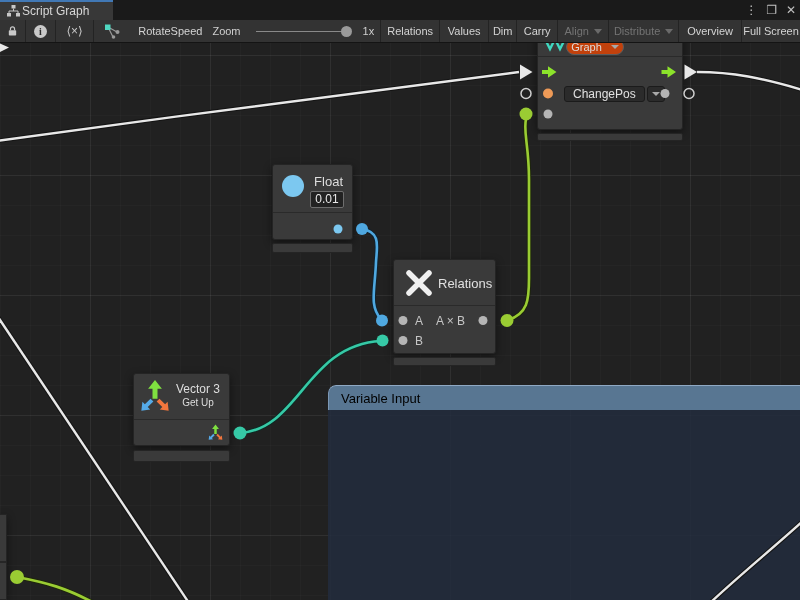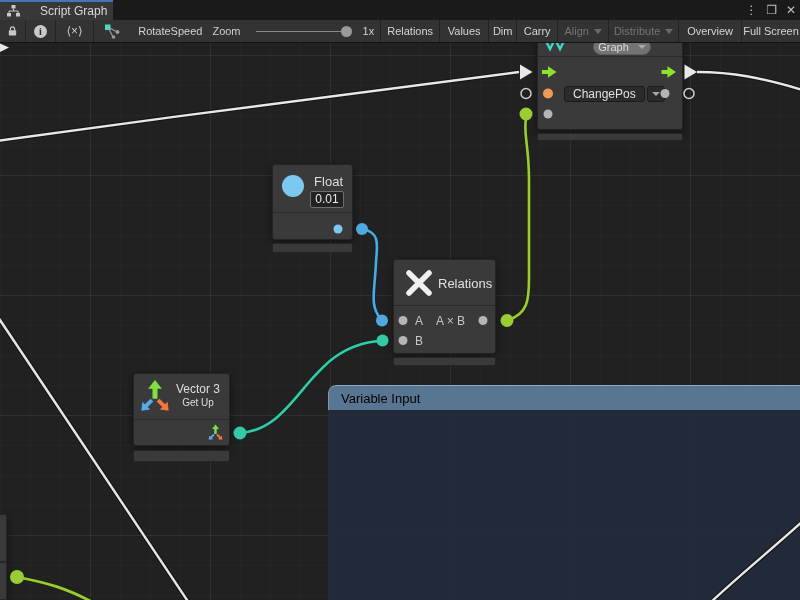--- a/index.html
+++ b/index.html
@@ -2,21 +2,21 @@
 <html><head>
 <meta charset="utf-8">
 <style>
   * { margin:0; padding:0; box-sizing:border-box; }
   html,body { width:800px; height:600px; overflow:hidden; background:#212121;
               font-family:"Liberation Sans", sans-serif; }
 
   
   #tabbar { position:absolute; left:0; top:0; width:800px; height:20px; background:#1a1a1a; z-index:20; }
   #tab { position:absolute; left:0; top:0; width:113px; height:20px; background:#383838;
-         border-top:2px solid #4178b5; display:flex; align-items:center; padding-left:7px; gap:20px; }
+         border-top:2px solid #4178b5; display:flex; align-items:center; padding-left:7px; gap:2px; }
   #tab .tab-label { color:#d8d8d8; font-size:12px; }
   #win-controls { position:absolute; right:4px; top:0; height:20px; display:flex; align-items:center; gap:9px;
                   color:#c0c0c0; font-size:12px; }
   #win-controls span { cursor:default; }
 
   
   #toolbar { position:absolute; left:0; top:20px; width:800px; height:23px; background:#333333;
              border-bottom:1px solid #141414; display:flex; align-items:stretch; z-index:20;
              color:#d4d4d4; font-size:11px; }
   .tbtn { display:flex; align-items:center; justify-content:center; border-right:1px solid #232323;
@@ -52,21 +52,21 @@
   #group-header .group-title { color:#000000; font-size:13px; }
   #group-body { height:205px; background:rgba(34,44,62,0.82); }
 
   
   .node { position:absolute; background:#3a3a3a; border:1px solid #242424; border-radius:3px;
           box-shadow:0 3px 8px rgba(0,0,0,0.45); z-index:3; }
   .node-footer { position:absolute; background:#3a3a3a; border:1px solid #242424; border-radius:2px; z-index:3; }
   .divider { position:absolute; left:0; right:0; height:1px; background:#2a2a2a; }
 
   #node-event { left:537px; top:30px; width:146px; height:100px; }
-  #event-pill { position:absolute; left:55px; top:8px; width:58px; height:16px; background:#737373;
+  #event-pill { position:absolute; left:28px; top:8px; width:58px; height:16px; background:#c2410c;
                 border:1px solid #5c5c5c; border-radius:9px; color:#dcdcdc; font-size:11px;
                 display:flex; align-items:center; justify-content:center; gap:4px; }
   #event-dropdown { position:absolute; left:26px; top:55px; display:flex; gap:2px; }
   #event-dropdown .dd-main { background:#2b2b2b; border:1px solid #1b1b1b; border-radius:3px; height:16px;
                              padding:0 8px; color:#e0e0e0; font-size:12px; display:flex; align-items:center; }
   #event-dropdown .dd-arrow { background:#2b2b2b; border:1px solid #1b1b1b; border-radius:3px; width:18px; height:16px;
                               display:flex; align-items:center; justify-content:center; }
   #node-event-footer { left:537px; top:133px; width:146px; height:8px; }
 
   #node-float { left:272px; top:164px; width:81px; height:76px; }

